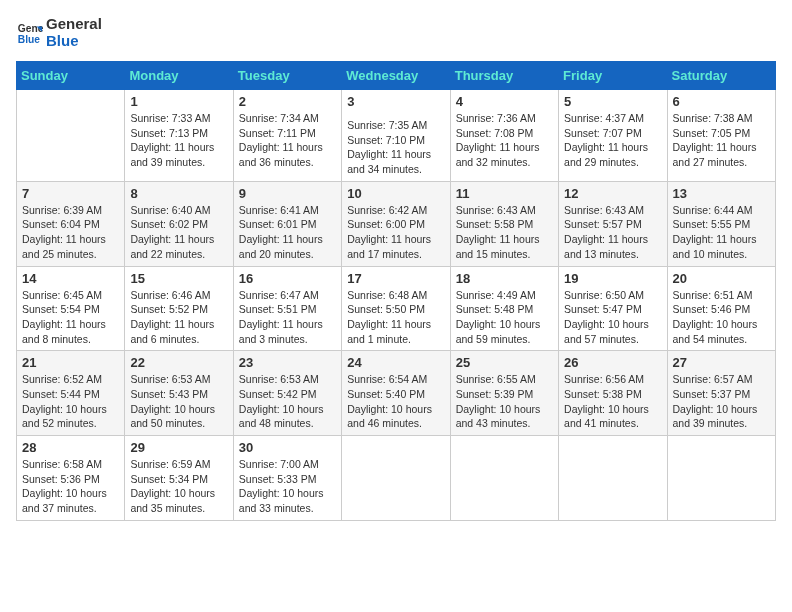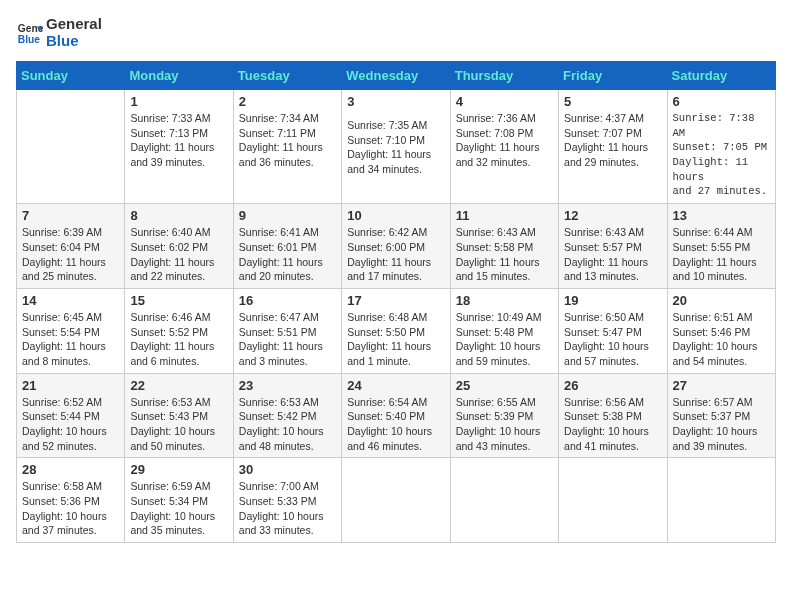--- a/index.html
+++ b/index.html
@@ -144,21 +144,21 @@
         </td>
         <td>
           <span class="day-number">5</span>
           <div class="cell-content" style="white-space: pre-line;">Sunrise: 4:37 AM
 Sunset: 7:07 PM
 Daylight: 11 hours
 and 29 minutes.</div>
         </td>
         <td>
           <span class="day-number">6</span>
-          <div class="cell-content" style="white-space: pre-line; font-family: Liberation Mono, monospace;">Sunrise: 7:38 AM
+          <div class="cell-content" style="white-space: pre-line;">Sunrise: 7:38 AM
 Sunset: 7:05 PM
 Daylight: 11 hours
 and 27 minutes.</div>
         </td>
       </tr>
       <tr>
         <td>
           <span class="day-number">7</span>
           <div class="cell-content" style="white-space: pre-line;">Sunrise: 6:39 AM
 Sunset: 6:04 PM
@@ -232,21 +232,21 @@
         </td>
         <td>
           <span class="day-number">17</span>
           <div class="cell-content" style="white-space: pre-line;">Sunrise: 6:48 AM
 Sunset: 5:50 PM
 Daylight: 11 hours
 and 1 minute.</div>
         </td>
         <td>
           <span class="day-number">18</span>
-          <div class="cell-content" style="white-space: pre-line;">Sunrise: 10:49 AM
+          <div class="cell-content" style="white-space: pre-line;">Sunrise: 4:49 AM
 Sunset: 5:48 PM
 Daylight: 10 hours
 and 59 minutes.</div>
         </td>
         <td>
           <span class="day-number">19</span>
           <div class="cell-content" style="white-space: pre-line;">Sunrise: 6:50 AM
 Sunset: 5:47 PM
 Daylight: 10 hours
 and 57 minutes.</div>

